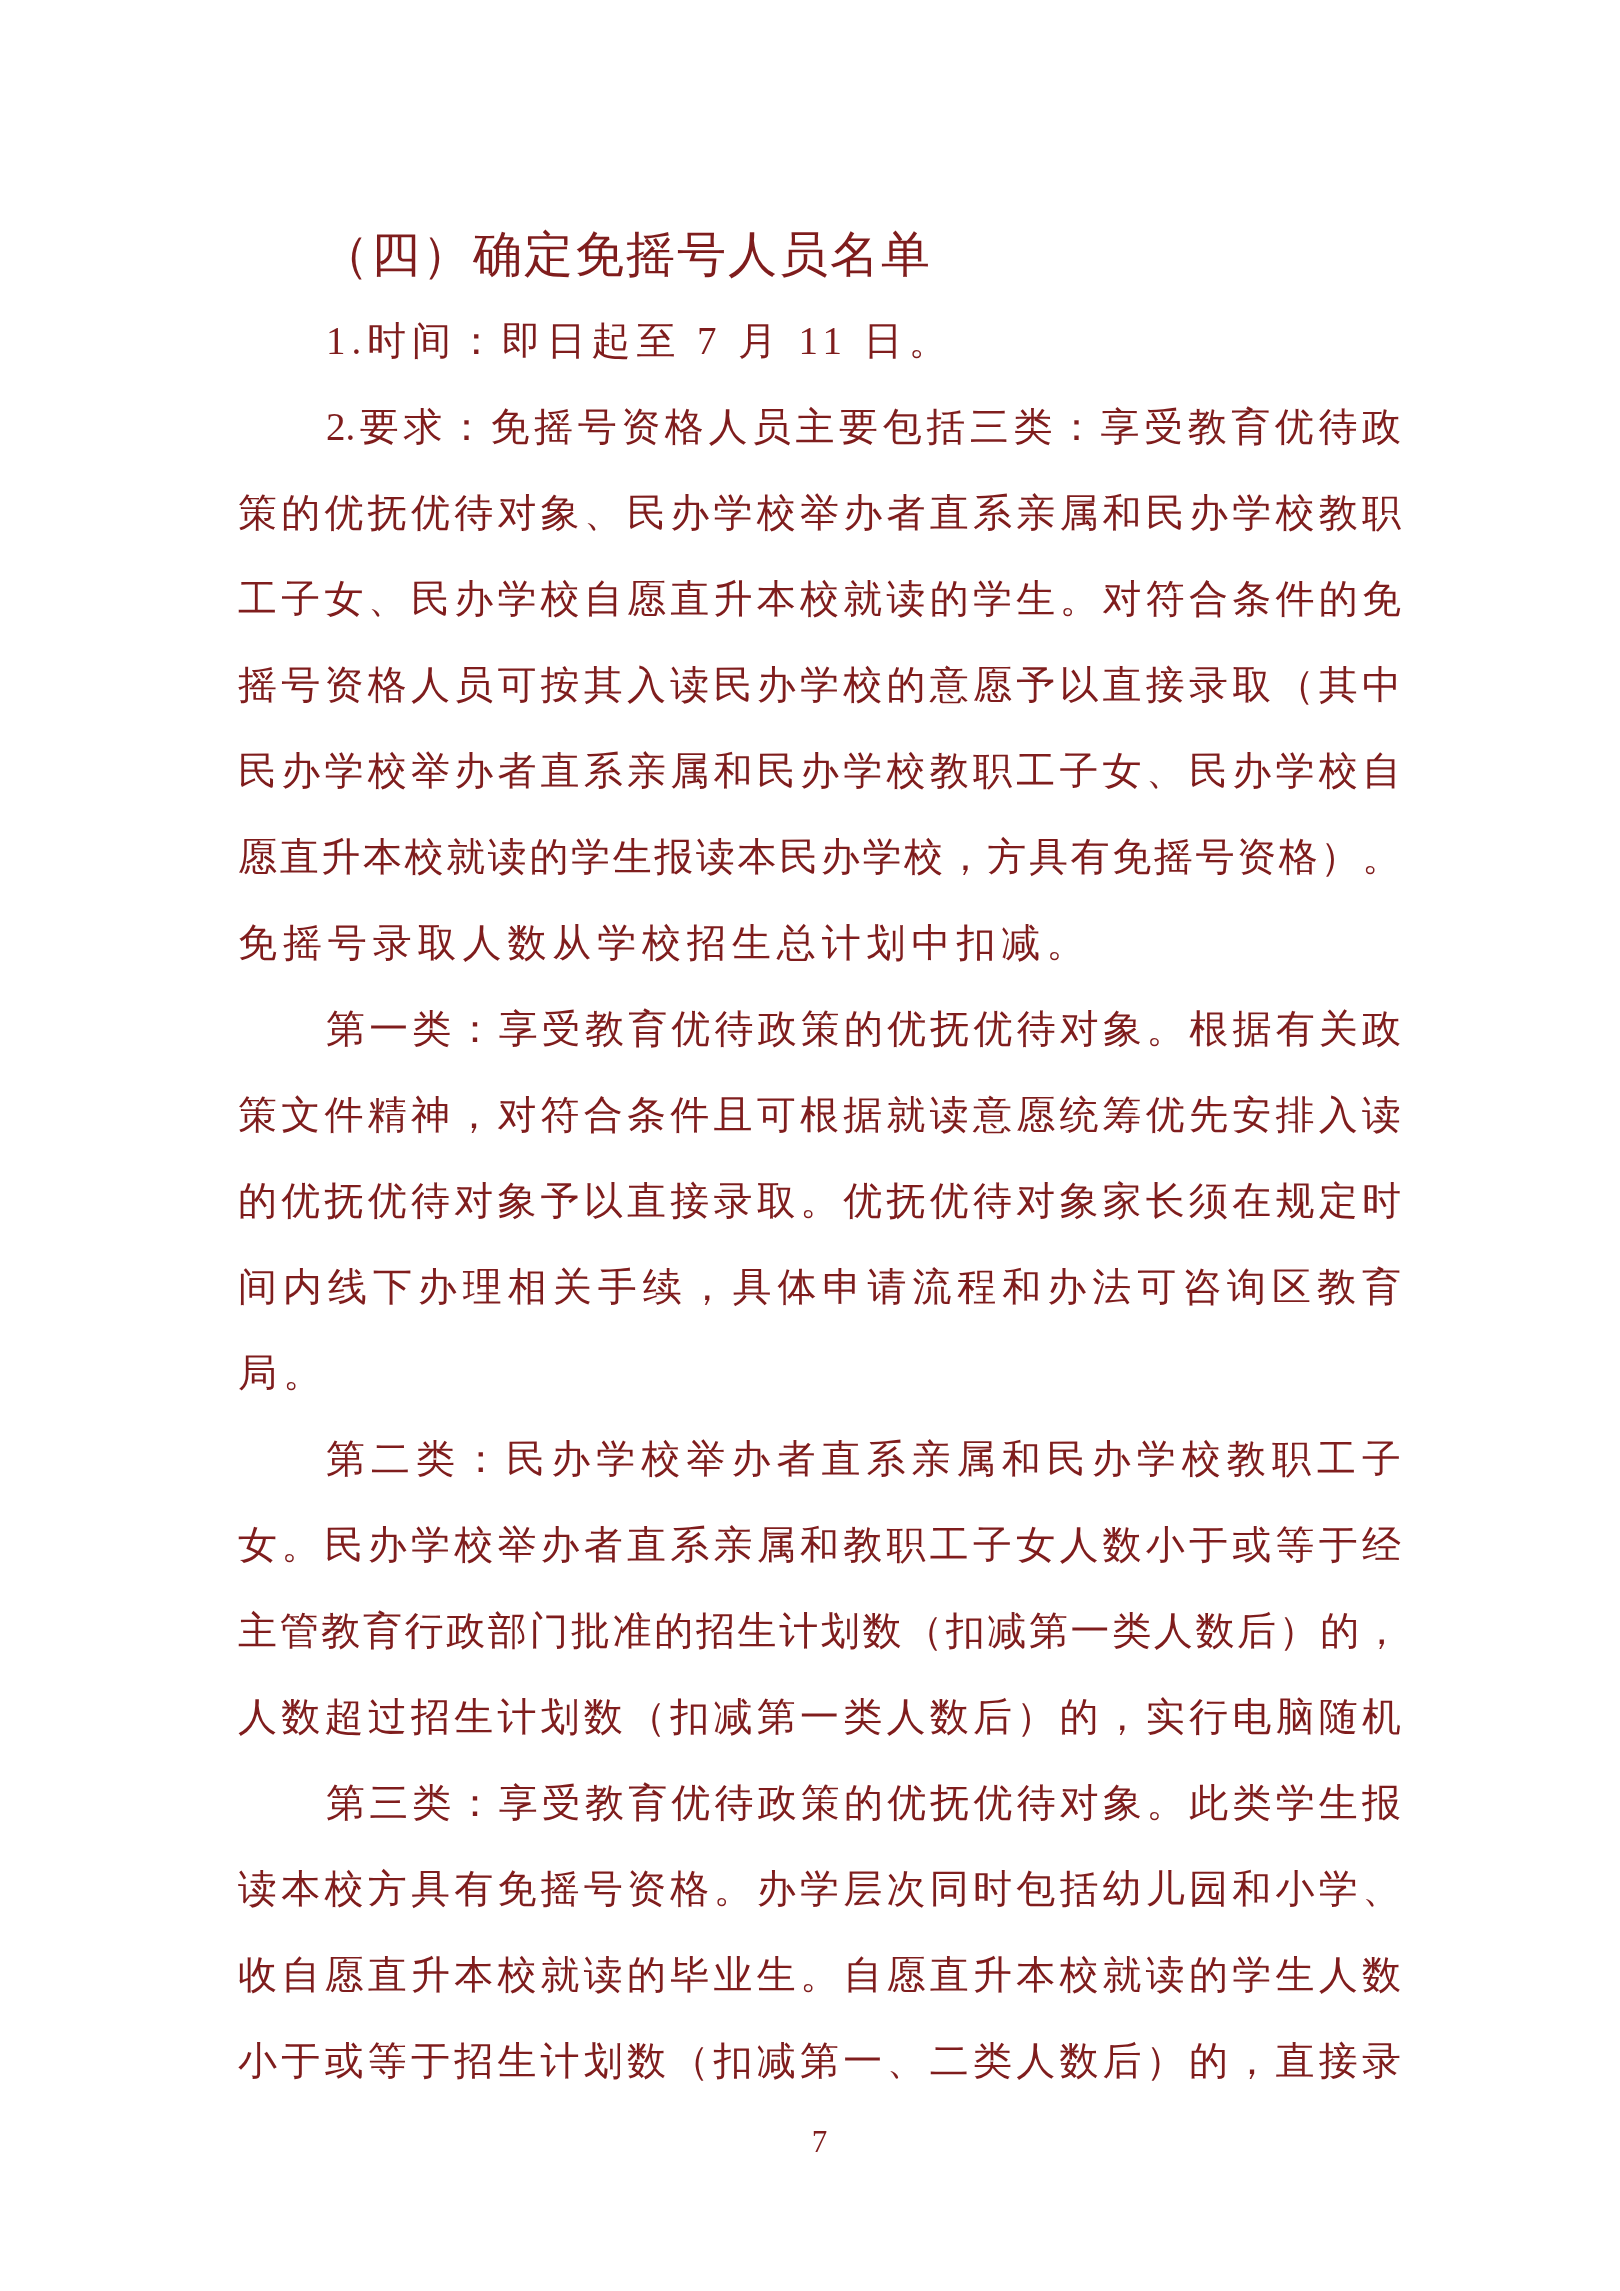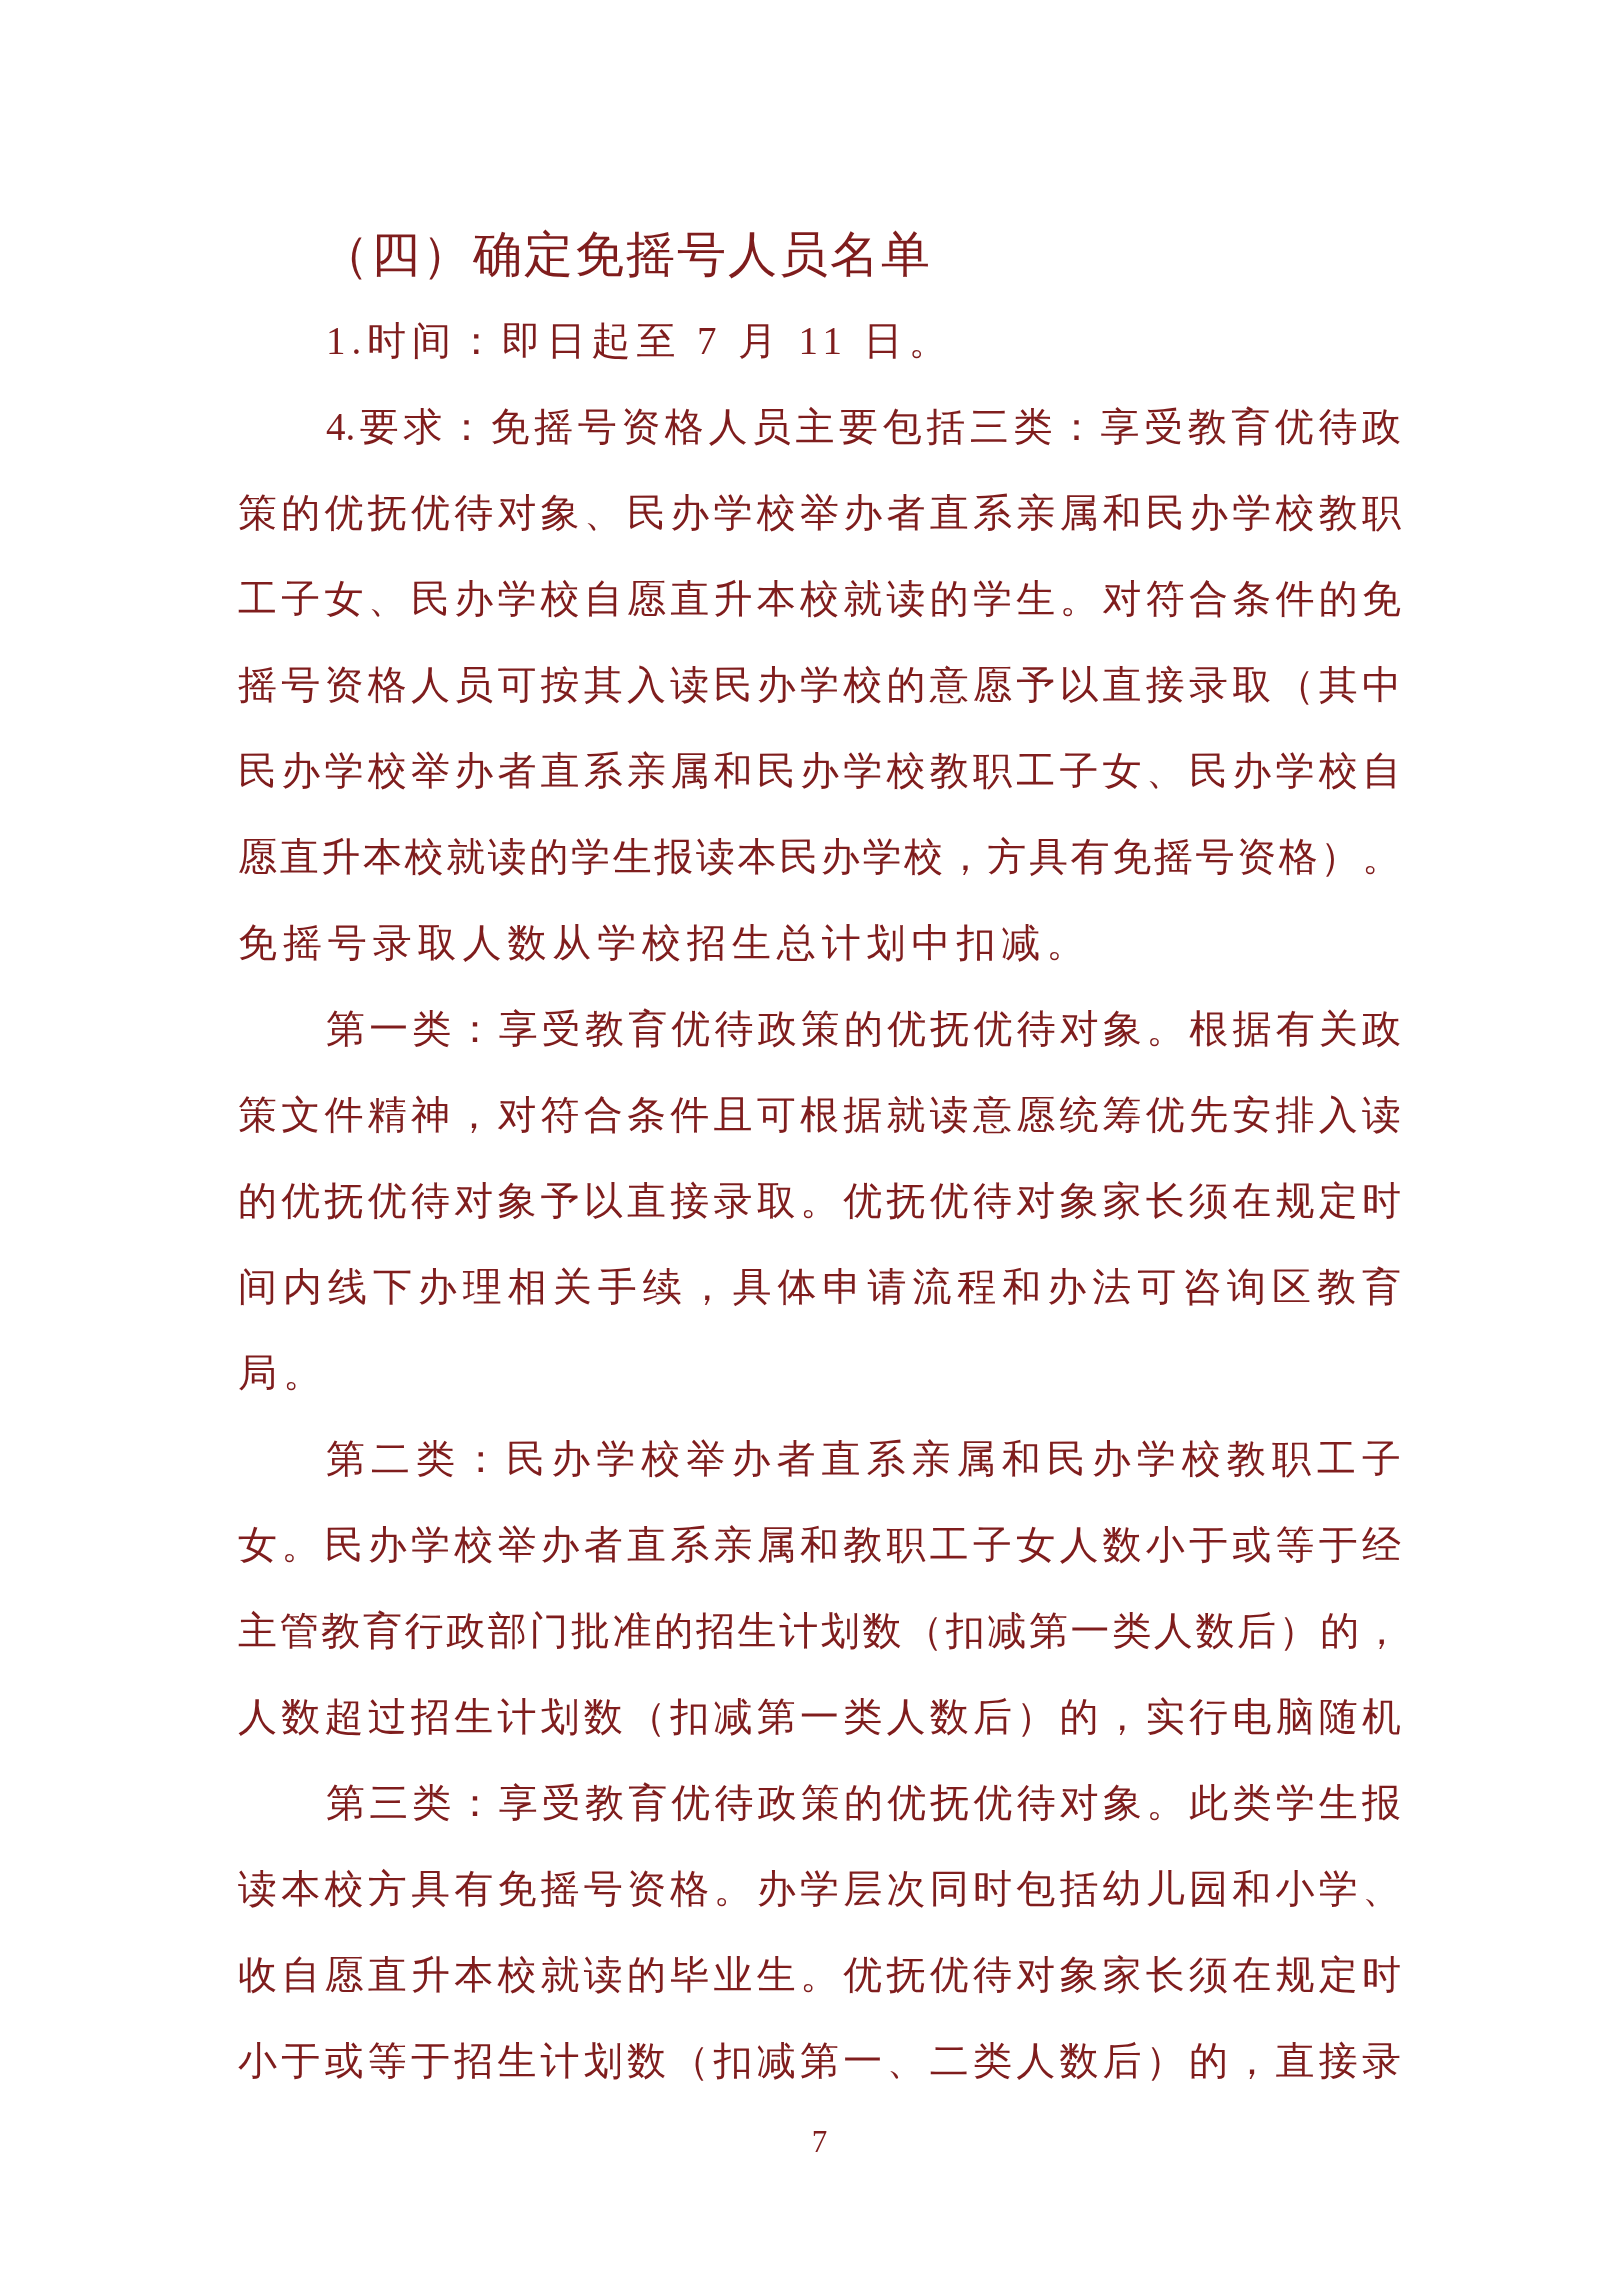--- a/index.html
+++ b/index.html
@@ -70,21 +70,21 @@
 <body>
 
 <div class="page">
   <div class="content">
     <div class="heading">（四）确定免摇号人员名单</div>
     <div>
         <div class="paragraph">
           <div class="line end indent">1.时间：即日起至 7 月 11 日。</div>
         </div>
         <div class="paragraph">
-          <div class="line fill indent">4.要求：免摇号资格人员主要包括三类：享受教育优待政</div>
+          <div class="line fill indent">2.要求：免摇号资格人员主要包括三类：享受教育优待政</div>
           <div class="line fill">策的优抚优待对象、民办学校举办者直系亲属和民办学校教职</div>
           <div class="line fill">工子女、民办学校自愿直升本校就读的学生。对符合条件的免</div>
           <div class="line fill">摇号资格人员可按其入读民办学校的意愿予以直接录取（其中</div>
           <div class="line fill">民办学校举办者直系亲属和民办学校教职工子女、民办学校自</div>
           <div class="line fill">愿直升本校就读的学生报读本民办学校，方具有免摇号资格）。</div>
           <div class="line end">免摇号录取人数从学校招生总计划中扣减。</div>
         </div>
         <div class="paragraph">
           <div class="line fill indent">第一类：享受教育优待政策的优抚优待对象。根据有关政</div>
           <div class="line fill">策文件精神，对符合条件且可根据就读意愿统筹优先安排入读</div>
@@ -94,21 +94,21 @@
         </div>
         <div class="paragraph">
           <div class="line fill indent">第二类：民办学校举办者直系亲属和民办学校教职工子</div>
           <div class="line fill">女。民办学校举办者直系亲属和教职工子女人数小于或等于经</div>
           <div class="line fill">主管教育行政部门批准的招生计划数（扣减第一类人数后）的，</div>
           <div class="line fill">人数超过招生计划数（扣减第一类人数后）的，实行电脑随机</div>
         </div>
         <div class="paragraph">
           <div class="line fill indent">第三类：享受教育优待政策的优抚优待对象。此类学生报</div>
           <div class="line fill">读本校方具有免摇号资格。办学层次同时包括幼儿园和小学、</div>
-          <div class="line fill">收自愿直升本校就读的毕业生。优抚优待对象家长须在规定时</div>
+          <div class="line fill">收自愿直升本校就读的毕业生。自愿直升本校就读的学生人数</div>
           <div class="line fill">小于或等于招生计划数（扣减第一、二类人数后）的，直接录</div>
         </div>
       </div>
   </div>
   <div class="page-footer">
     <span>7</span>
   </div>
 </div>
 
 

